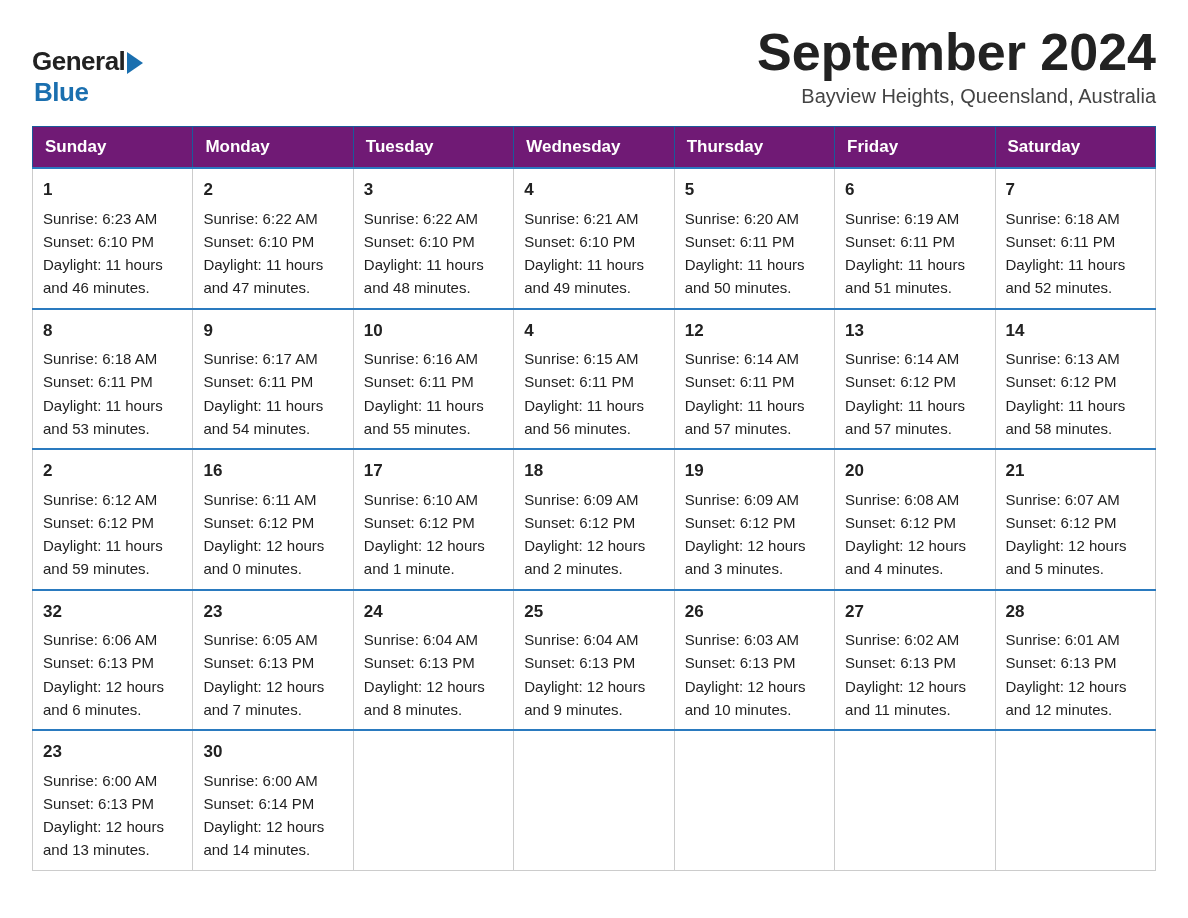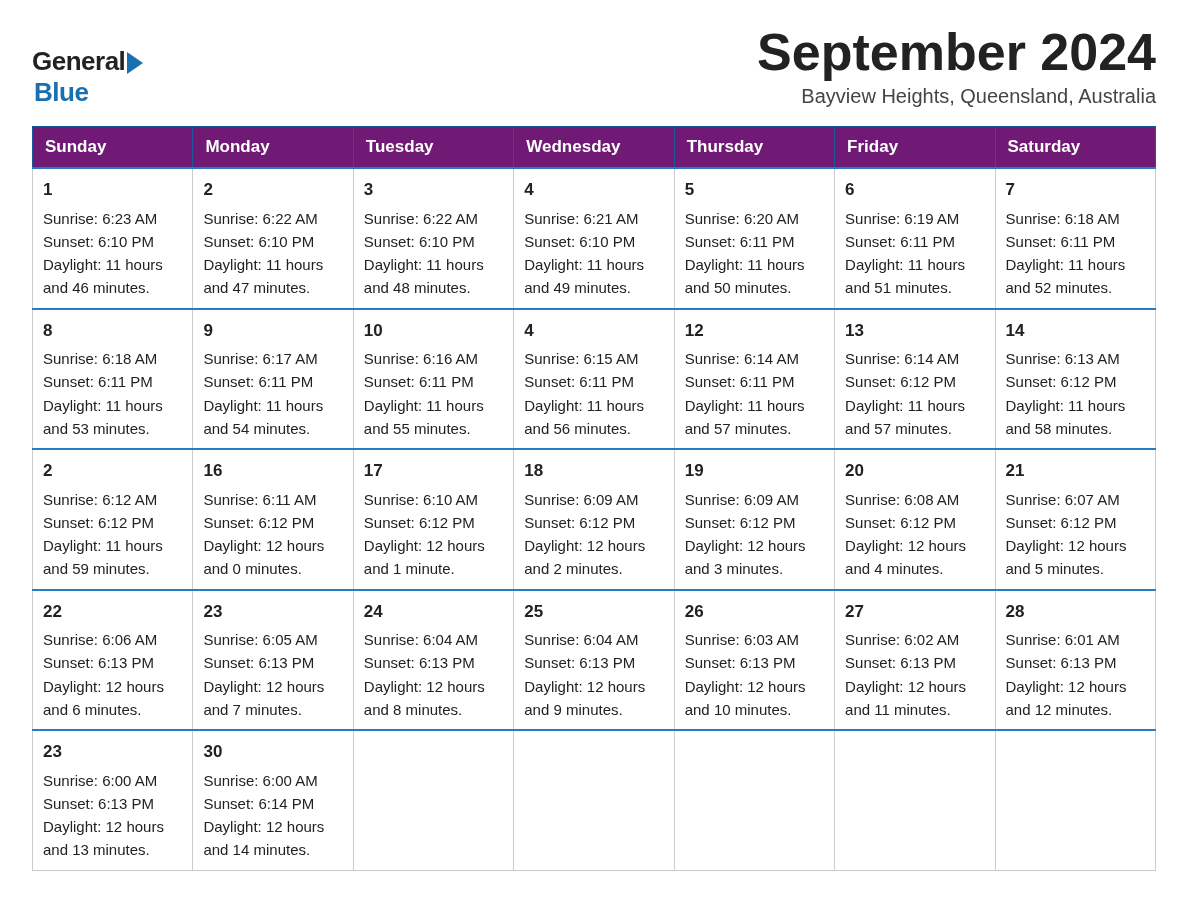--- a/index.html
+++ b/index.html
@@ -221,21 +221,21 @@
         <span class="day-num">20</span>
         <span class="day-info">Sunrise: 6:08 AM<br>Sunset: 6:12 PM<br>Daylight: 12 hours and 4 minutes.</span>
       </td>
         <td>
         <span class="day-num">21</span>
         <span class="day-info">Sunrise: 6:07 AM<br>Sunset: 6:12 PM<br>Daylight: 12 hours and 5 minutes.</span>
       </td>
       </tr>
       <tr>
         <td>
-        <span class="day-num">22</span>
+        <span class="day-num">32</span>
         <span class="day-info">Sunrise: 6:06 AM<br>Sunset: 6:13 PM<br>Daylight: 12 hours and 6 minutes.</span>
       </td>
         <td>
         <span class="day-num">23</span>
         <span class="day-info">Sunrise: 6:05 AM<br>Sunset: 6:13 PM<br>Daylight: 12 hours and 7 minutes.</span>
       </td>
         <td>
         <span class="day-num">24</span>
         <span class="day-info">Sunrise: 6:04 AM<br>Sunset: 6:13 PM<br>Daylight: 12 hours and 8 minutes.</span>
       </td>

